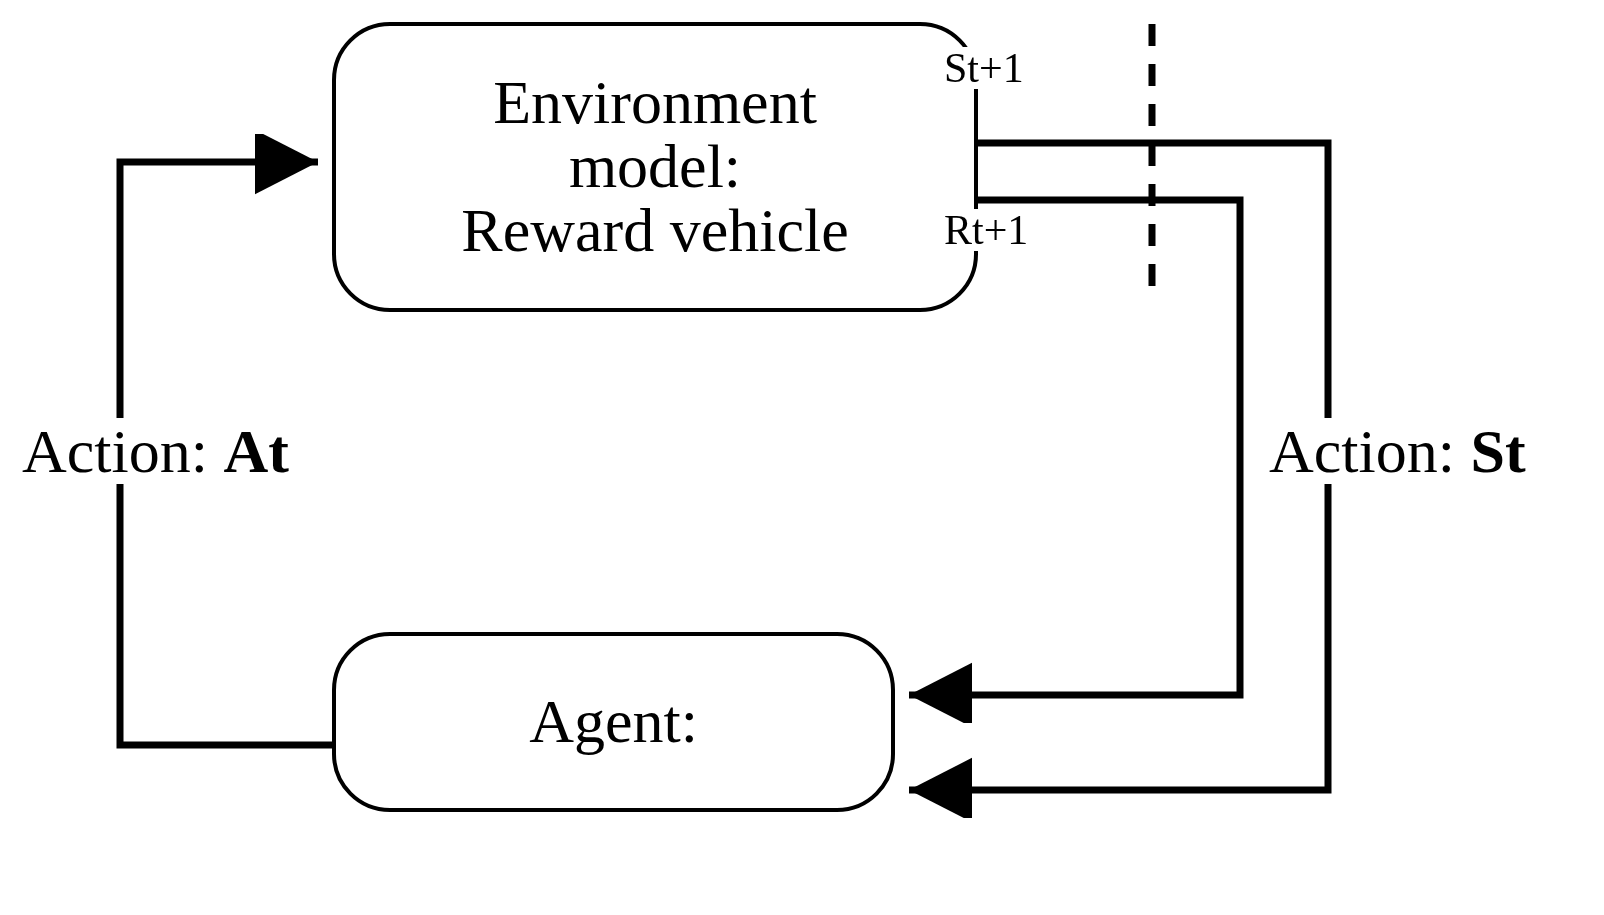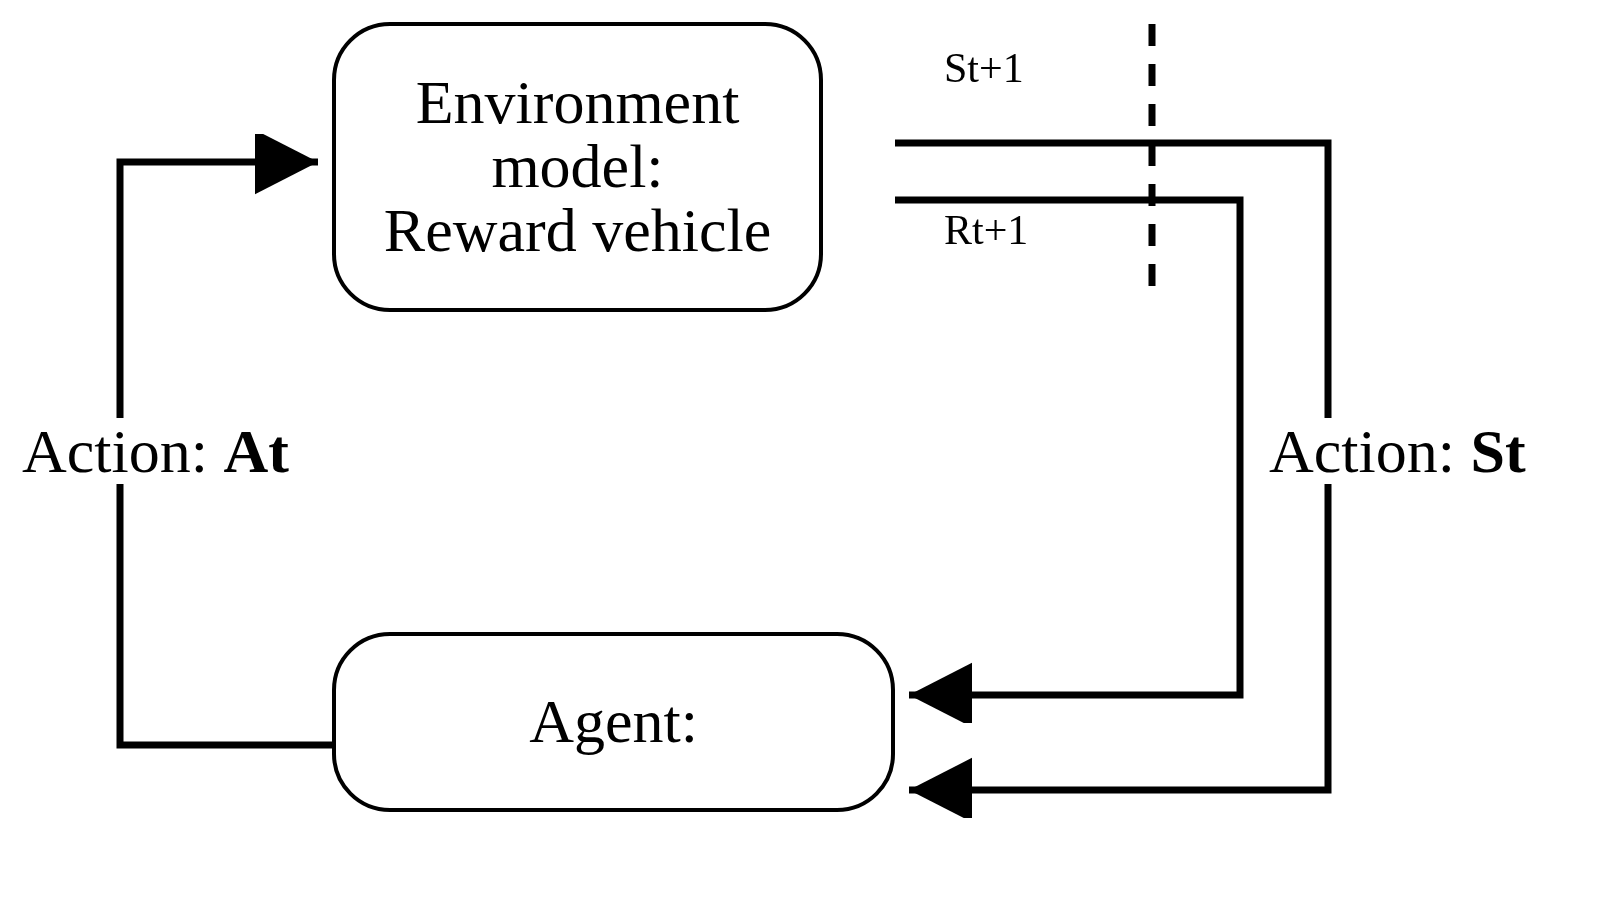--- a/index.html
+++ b/index.html
@@ -42,21 +42,21 @@
     display: block;
     font-size: 62px;
     line-height: 1.03;
     font-weight: 400;
     letter-spacing: 0px;
     white-space: nowrap;
   }
   #env-node {
     left: 332px;
     top: 22px;
-    width: 491px;
+    width: 646px;
     height: 290px;
   }
   #agent-node {
     left: 332px;
     top: 632px;
     width: 563px;
     height: 180px;
   }
   .edge-label {
     position: absolute;

